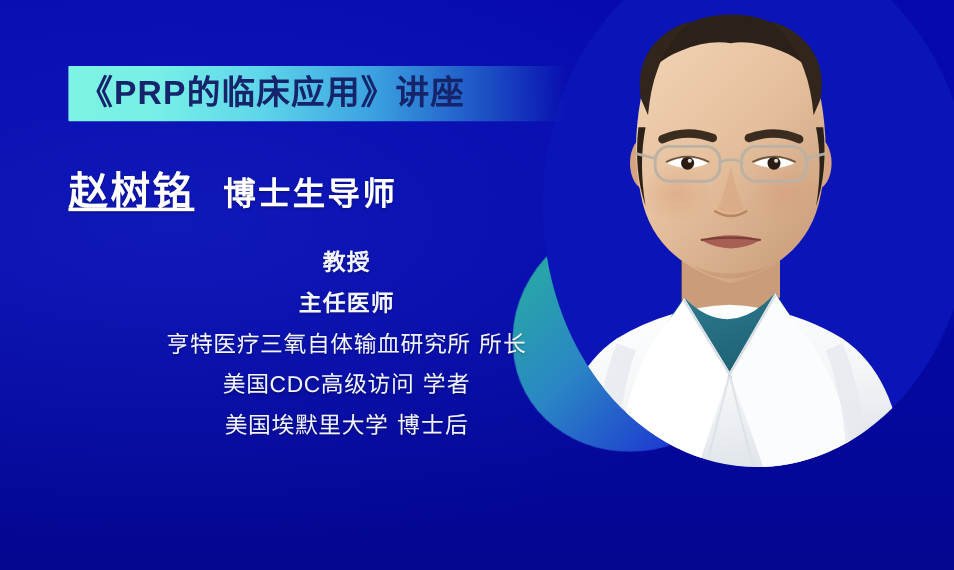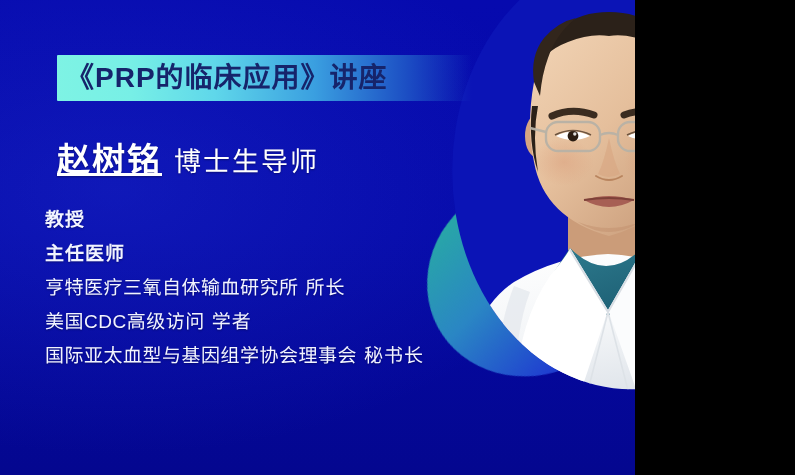--- a/index.html
+++ b/index.html
@@ -4,21 +4,21 @@
 <title>Speaker Title Card</title>
 <style>
   html, body {
     margin: 0;
     padding: 0;
     background: #000;
   }
 
   .slide {
     position: relative;
-    width: 635px;
+    width: 795px;
     height: 475px;
     overflow: hidden;
     background: #0509a8;
     font-family: "Liberation Sans", "DejaVu Sans", sans-serif;
     -webkit-font-smoothing: antialiased;
   }
 
   
   .bg-sheen {
     position: absolute;
@@ -118,31 +118,32 @@
 
   .name-main {
     font-size: 33px;
     font-weight: 700;
     letter-spacing: 2px;
     text-decoration: underline;
   }
 
   .name-sub {
     font-size: 27px;
-    font-weight: 400;
+    font-weight: 700;
     letter-spacing: 2px;
-    margin-left: 12px;
+    margin-left: 24px;
   }
 
   
   .creds {
     position: absolute;
-    left: 45px;
+    left: 69px;
     top: 203px;
     width: 440px;
+    text-align: center;
   }
 
   .cred-line {
     height: 34px;
     line-height: 34px;
     white-space: nowrap;
     color: #f2f4ff;
     font-size: 19px;
     font-weight: 400;
     letter-spacing: 0.5px;
@@ -273,16 +274,16 @@
 
   <div class="name-row">
     <span class="name-main">赵树铭</span><span class="name-sub">博士生导师</span>
   </div>
 
   <div class="creds">
       <div class="cred-line strong"><span>教授</span></div>
       <div class="cred-line strong"><span>主任医师</span></div>
       <div class="cred-line"><span>亨特医疗三氧自体输血研究所</span><span class="hl">所长</span></div>
       <div class="cred-line"><span>美国CDC高级访问</span><span class="hl">学者</span></div>
-      <div class="cred-line"><span>国际亚太血型与基因组学协会理事会</span><span class="hl">秘书长</span></div>
+      <div class="cred-line"><span>美国埃默里大学</span><span class="hl">博士后</span></div>
     </div>
 
 </div>
 
 </body></html>

